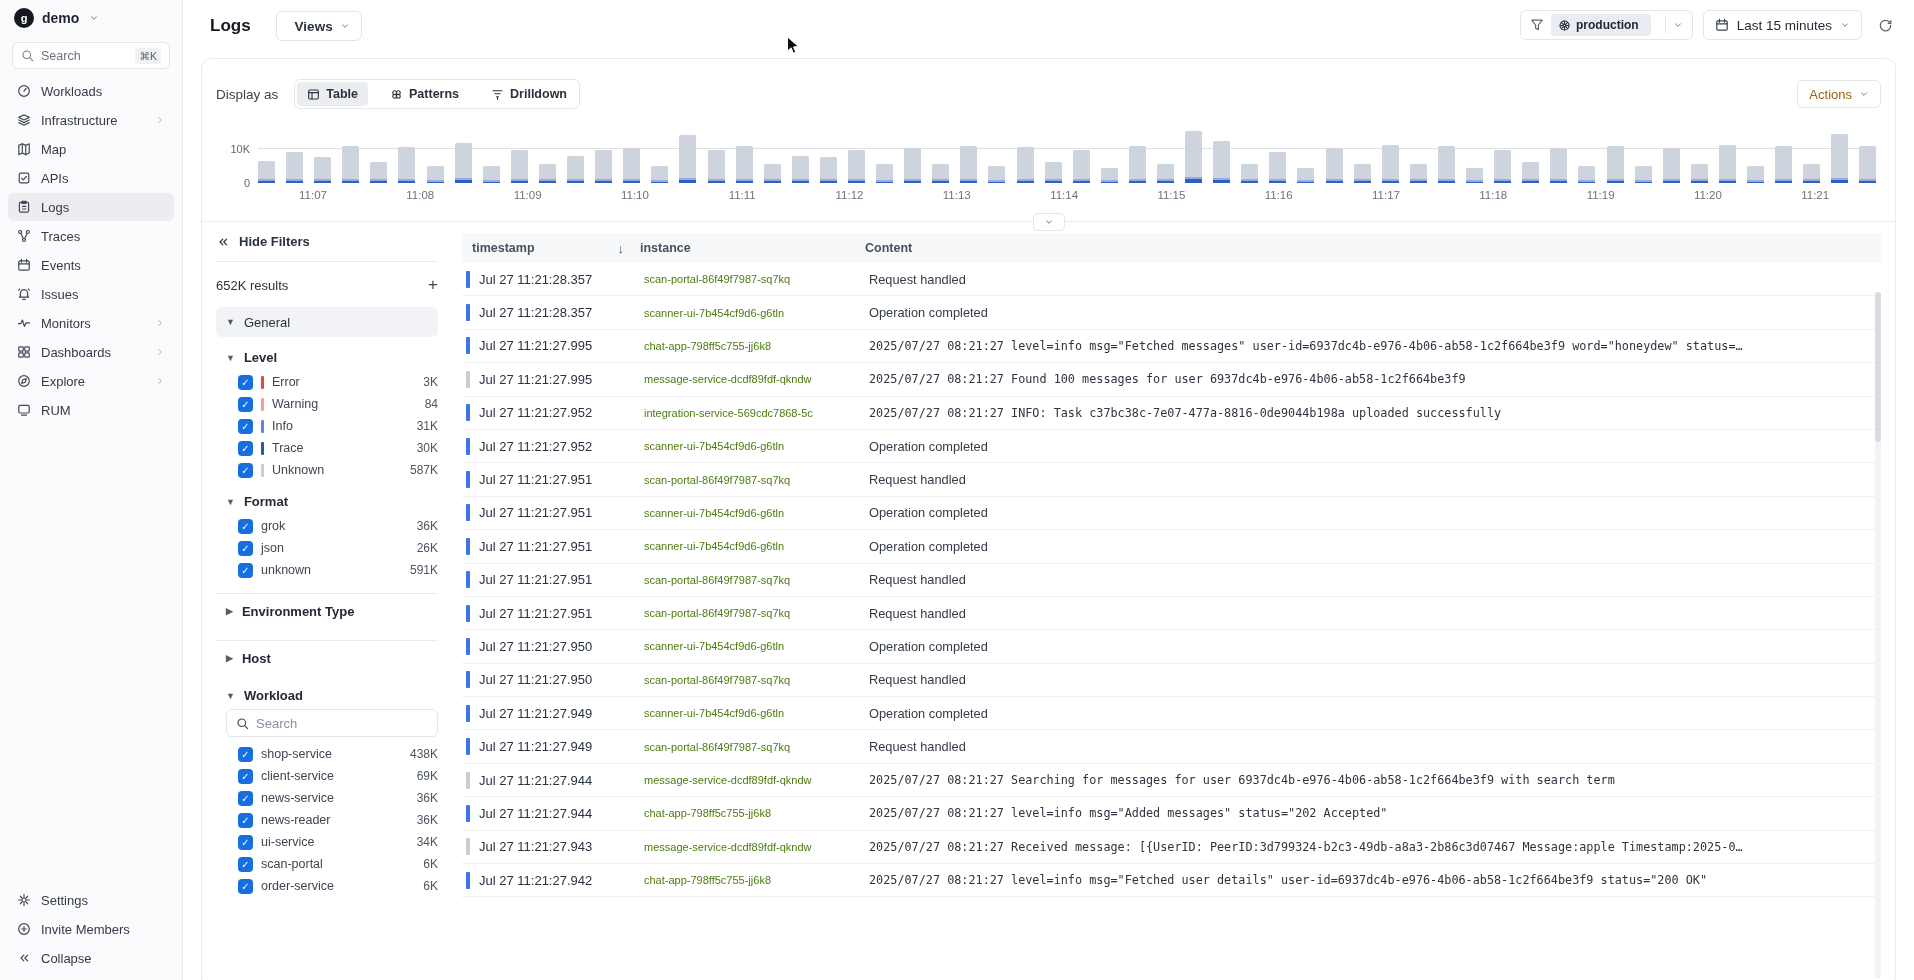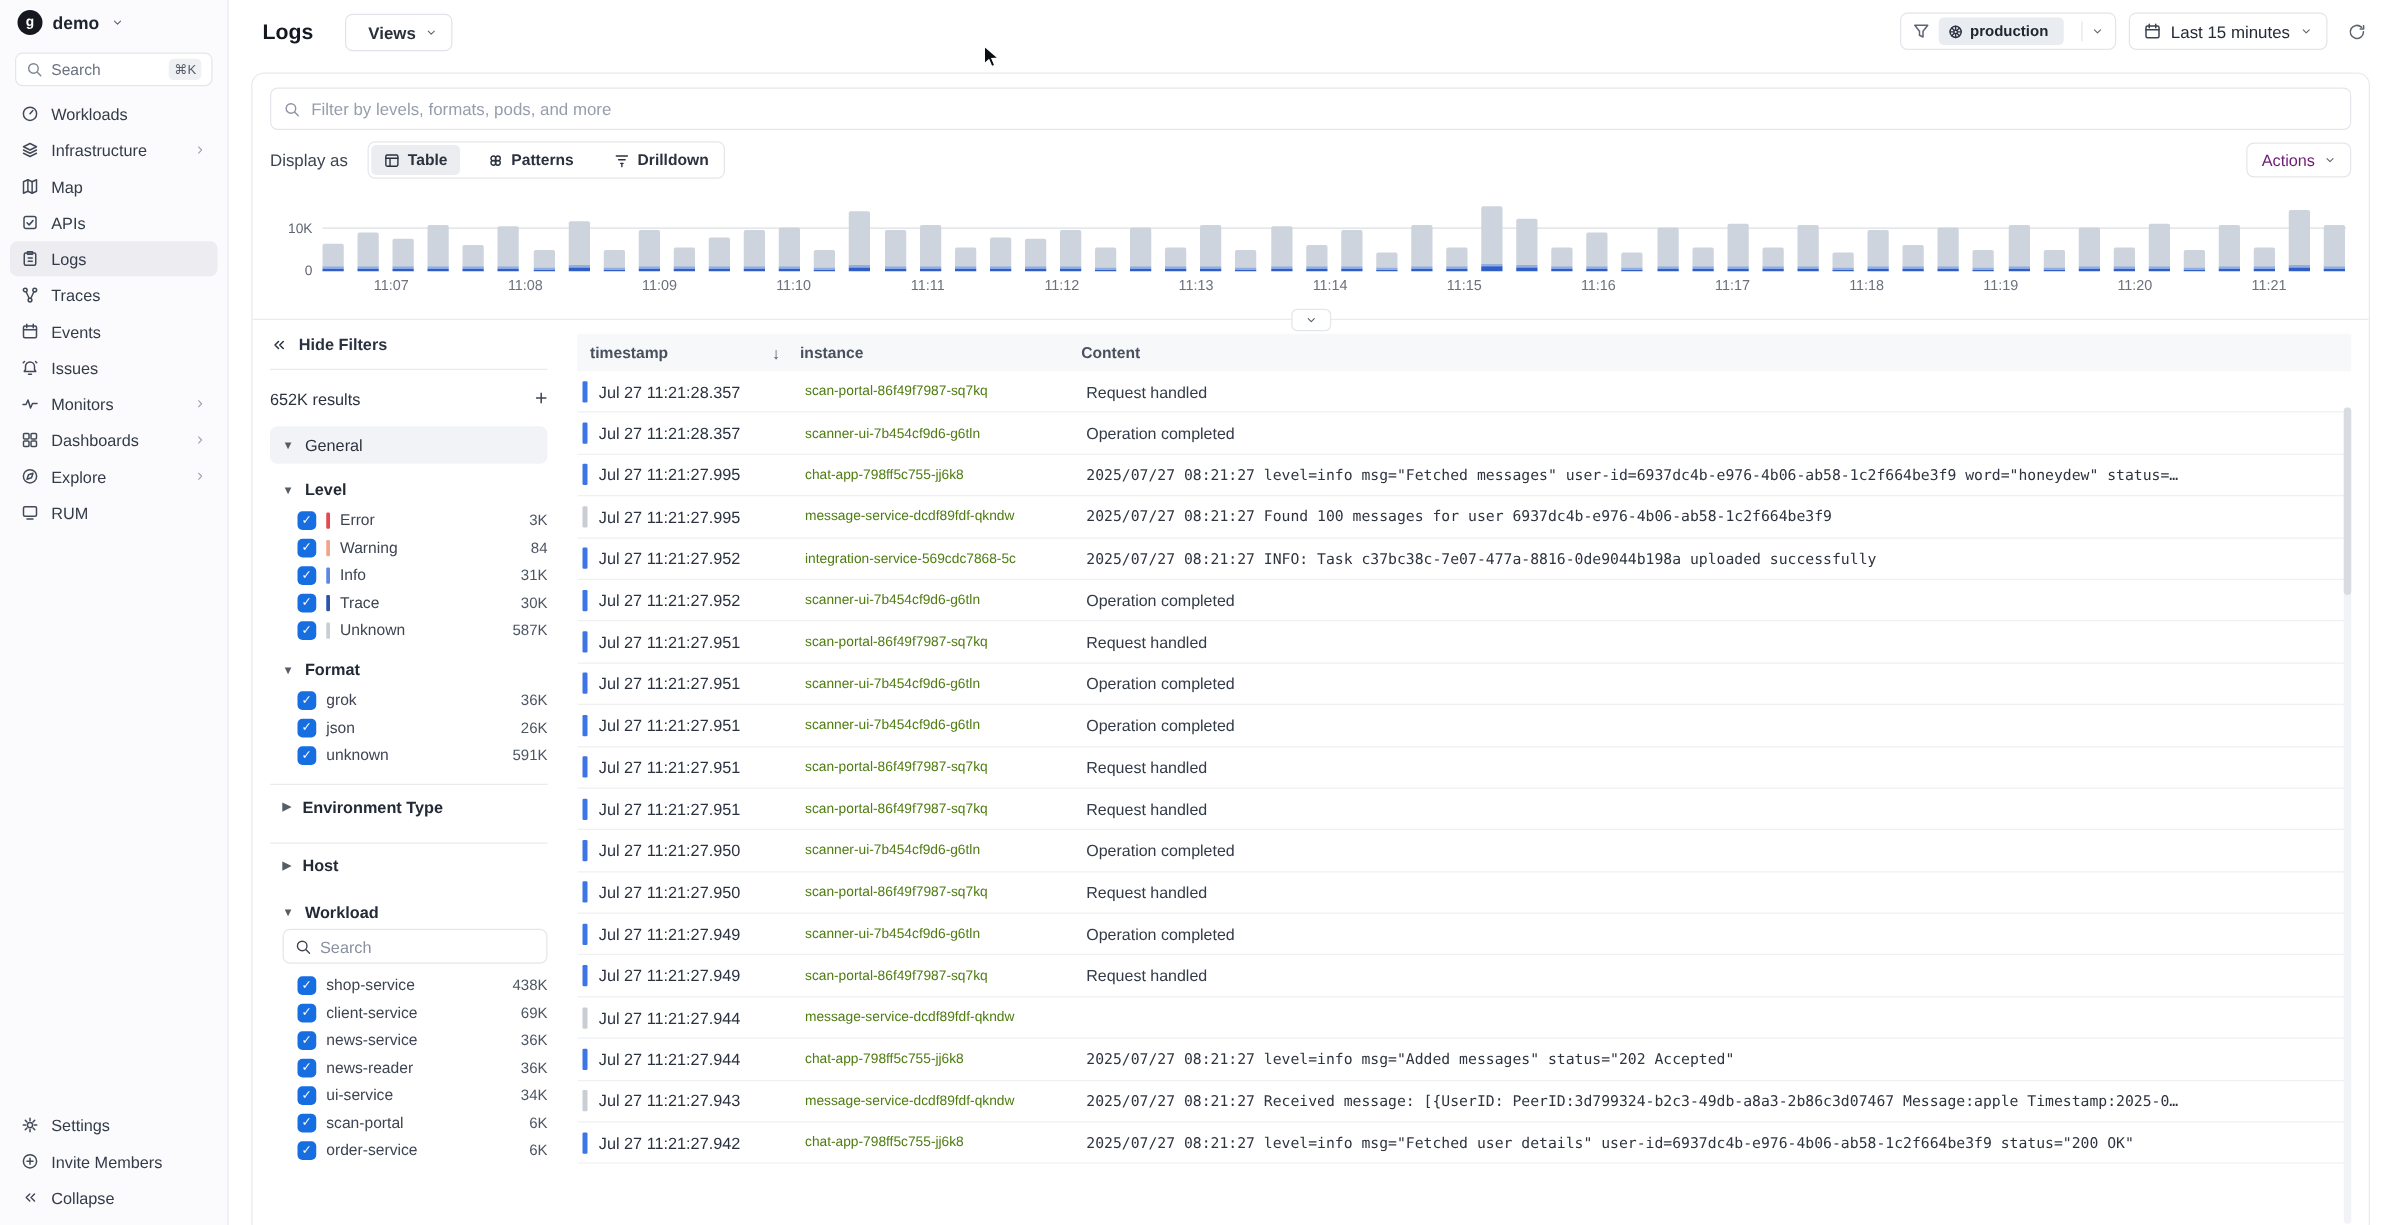--- a/index.html
+++ b/index.html
@@ -55,21 +55,21 @@
     align-items:center; gap:9px; padding:0 10px; flex:none; }
   .filterbar input { border:none; outline:none; flex:1; font-size:13.5px; font-family:inherit; color:#2b3442; }
   .filterbar input::placeholder { color:#979eab; }
   .displayrow { margin-top:9px; display:flex; align-items:center; flex:none; }
   .dlabel { font-size:13.5px; color:#3c4450; }
   .segmented { margin-left:16px; border:1px solid #e3e6ea; border-radius:6px; padding:2px; display:flex; gap:12px; }
   .seg { display:flex; align-items:center; gap:6px; height:24px; padding:0 10px; border-radius:4px;
     font-size:12.5px; font-weight:700; color:#2b323e; }
   .seg.active { background:#ebedf1; }
   .actions-btn { margin-left:auto; display:flex; align-items:center; gap:7px; border:1px solid #e3e6ea;
-    border-radius:6px; height:28px; padding:0 11px; font-size:13px; font-weight:500; color:#701a75; }
+    border-radius:6px; height:28px; padding:0 11px; font-size:13px; font-weight:500; color:#a16207; }
 
   
   .chart { margin-top:14px; position:relative; height:92px; flex:none; }
   .plot { position:absolute; left:42px; right:4px; top:8px; height:52px; }
   .gridline { position:absolute; left:0; right:0; bottom:34px; border-top:1px solid #dcdfe4; }
   .ytick { position:absolute; right:100%; margin-right:8px; font-size:11px; color:#5f6672; transform:translateY(-50%); }
   .ytick0 { top:18px; } .ytick1 { top:52px; }
   .bars { position:absolute; left:0; right:0; bottom:0; top:0; display:flex;
     align-items:flex-end; justify-content:space-between; }
   .bar { width:17px; display:flex; flex-direction:column; justify-content:flex-end; }
@@ -379,29 +379,20 @@
           <svg width="15" height="15" viewBox="0 0 14 14" fill="none" stroke="currentColor" stroke-width="1.2" stroke-linecap="round" stroke-linejoin="round">
             <path d="M11.9 7a4.9 4.9 0 1 1-1.5-3.5"></path>
             <path d="M12 2.4v2.5H9.5"></path>
           </svg>
         </span>
     </div>
   </div>
 
   <div class="panel">
     <div class="panel-inner">
-      <div class="filterbar">
-        <span class="ic" style="color:#8b92a0">
-            <svg width="13" height="13" viewBox="0 0 14 14" fill="none" stroke="currentColor" stroke-width="1.2" stroke-linecap="round" stroke-linejoin="round">
-              <circle cx="6.2" cy="6.2" r="4.1"></circle>
-              <path d="M9.3 9.3l3.2 3.2"></path>
-            </svg>
-          </span>
-        <input type="text" placeholder="Filter by levels, formats, pods, and more" style="">
-      </div>
 
       <div class="displayrow">
         <span class="dlabel">Display as</span>
         <div class="segmented">
             <div class="seg active">
               <span class="ic" style="color: rgb(43, 50, 62);">
                 <svg width="13" height="13" viewBox="0 0 14 14" fill="none" stroke="currentColor" stroke-width="1.2" stroke-linecap="round" stroke-linejoin="round">
                   <rect x="1.8" y="2.2" width="10.4" height="9.6" rx="1.2"></rect>
                   <path d="M1.8 5h10.4M5.4 5v6.8"></path>
                 </svg>
@@ -1007,20 +998,21 @@
               <div class="lrow">
                 <span class="lvl" style="background: rgb(61, 116, 230);"></span>
                 <span class="ts">Jul 27 11:21:27.949</span>
                 <span class="inst">scan-portal-86f49f7987-sq7kq</span>
                 <span class="content">Request handled</span>
               </div>
               <div class="lrow">
                 <span class="lvl" style="background: rgb(201, 205, 212);"></span>
                 <span class="ts">Jul 27 11:21:27.944</span>
                 <span class="inst">message-service-dcdf89fdf-qkndw</span>
+                <span class="content mono">2025/07/27 08:21:27 Searching for messages for user 6937dc4b-e976-4b06-ab58-1c2f664be3f9 with search term</span>
               </div>
               <div class="lrow">
                 <span class="lvl" style="background: rgb(61, 116, 230);"></span>
                 <span class="ts">Jul 27 11:21:27.944</span>
                 <span class="inst">chat-app-798ff5c755-jj6k8</span>
                 <span class="content mono">2025/07/27 08:21:27 level=info msg="Added messages" status="202 Accepted"</span>
               </div>
               <div class="lrow">
                 <span class="lvl" style="background: rgb(201, 205, 212);"></span>
                 <span class="ts">Jul 27 11:21:27.943</span>

